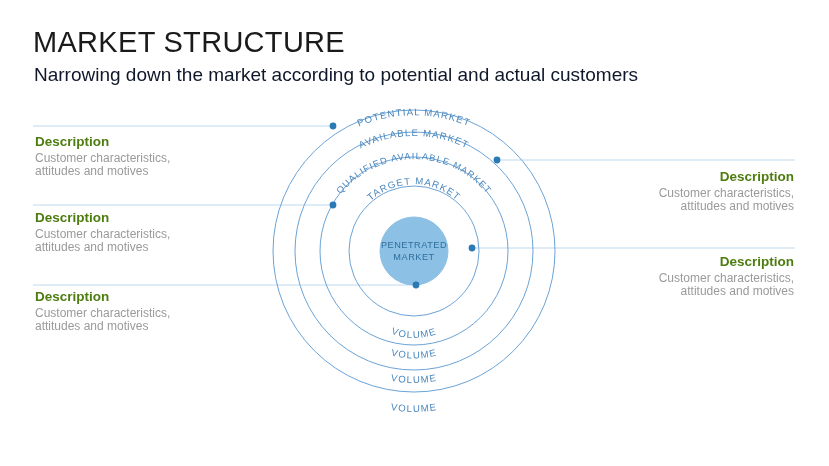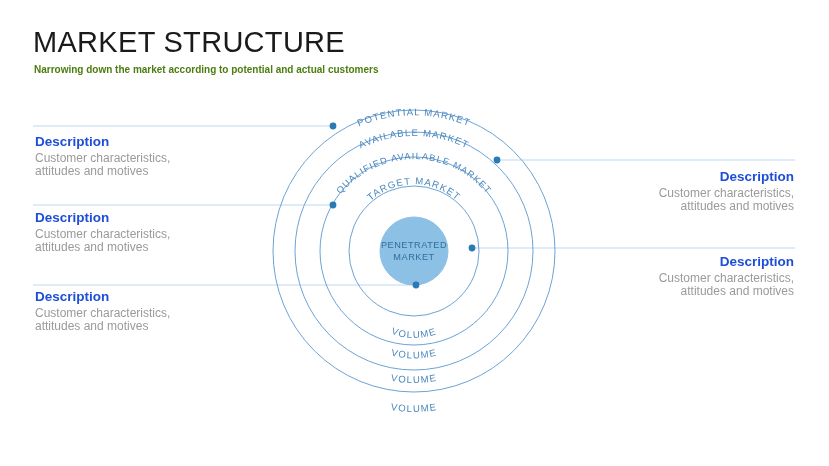--- a/index.html
+++ b/index.html
@@ -29,35 +29,35 @@
     font-size: 29px;
     font-weight: 400;
     letter-spacing: 0.3px;
     color: #1a1a1a;
     white-space: nowrap;
   }
   .page-subtitle {
     position: absolute;
     left: 34px;
     top: 64px;
-    font-size: 10px;
-    font-weight: 700;
-    color: #4d7c0f;
+    font-size: 19px;
+    font-weight: 400;
+    color: #0f172a;
     white-space: nowrap;
   }
 
   
   .desc {
     position: absolute;
     width: 200px;
   }
   .desc-title {
     font-size: 13.5px;
     font-weight: bold;
-    color: #1d4ed8;
+    color: #4d7c0f;
     line-height: 17px;
     margin: 0 0 2px 0;
   }
   .desc-body {
     font-size: 12px;
     color: #9a9a9a;
     line-height: 13px;
     white-space: pre-line;
   }
   .desc.left  { left: 35px; text-align: left; }

